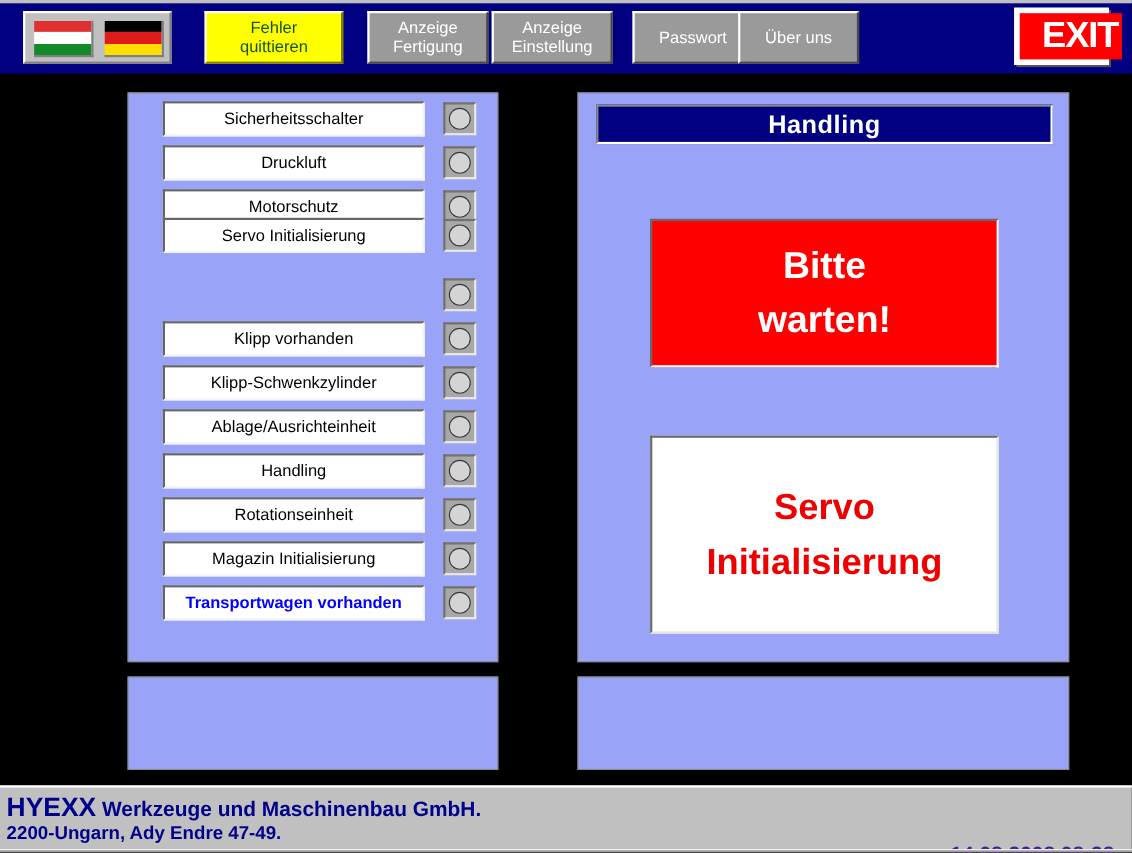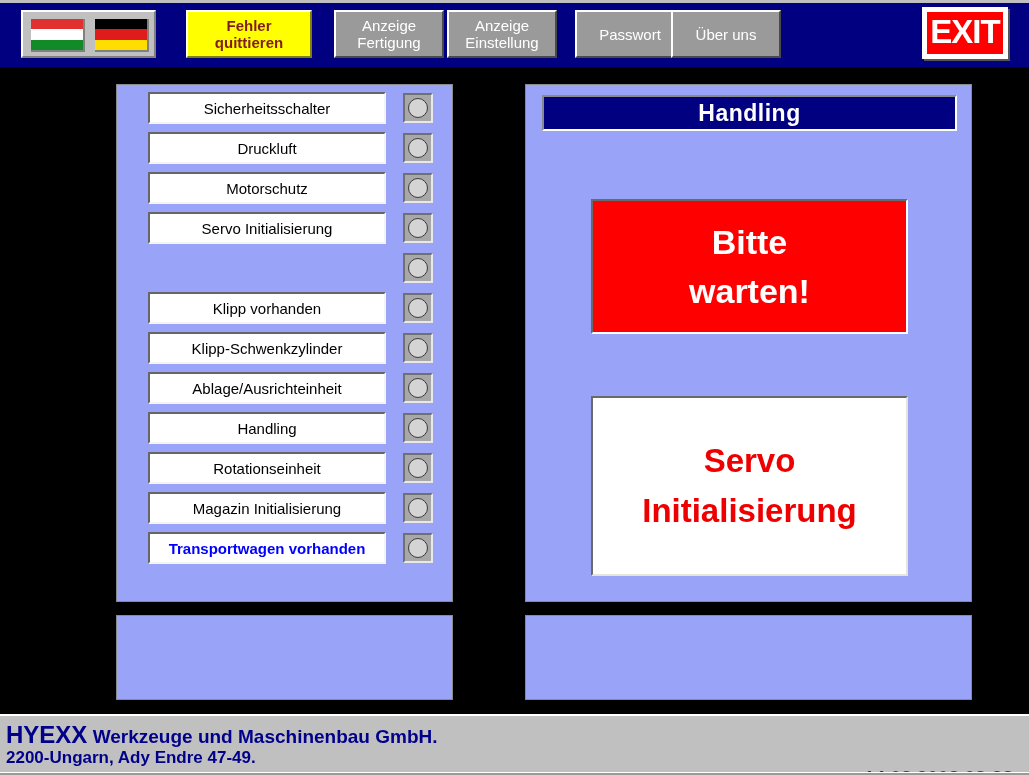--- a/index.html
+++ b/index.html
@@ -70,26 +70,25 @@
     line-height: 17px;
     display: flex;
     align-items: center;
     justify-content: center;
     text-align: center;
     cursor: pointer;
     white-space: pre-line;
   }
   .topbtn.alarm {
     background: #ffff00;
-    color: #7f1d1d;
+    color: #14532d;
     border-top-color: #ffffff;
     border-left-color: #ffffff;
     border-right-color: #808000;
     border-bottom-color: #808000;
-    font-weight: bold;
   }
   #btn-ack   { left: 186px; width: 126px; }
   #btn-prod  { left: 334px; width: 110px; }
   #btn-set   { left: 447px; width: 110px; }
   #btn-pass  { left: 575px; width: 110px; }
   #btn-about { left: 671px; width: 110px; }
   #btn-serv  { left: 783px; width: 110px; }
 
   
   #btn-exit {
@@ -106,20 +105,21 @@
   #btn-exit .exit-inner {
     width: 100%; height: 100%;
     background: #ff0000;
     color: #ffffff;
     font-weight: bold;
     font-size: 33px;
     line-height: 40px;
     letter-spacing: -1px;
     text-align: center;
     font-family: "Liberation Sans", sans-serif;
+    padding-left: 17px;
   }
 
   
   #canvas {
     position: absolute;
     left: 0; top: 67px;
     width: 1029px; height: 647px;
     background: #000000;
     margin-left: 43px;
   }
@@ -343,21 +343,21 @@
         <div class="lamp">
           <div class="bulb"></div>
         </div>
       </div>
       <div class="status-row" style="top: 87px;">
         <div class="status-field">Motorschutz</div>
         <div class="lamp">
           <div class="bulb"></div>
         </div>
       </div>
-      <div class="status-row" style="top: 127px;">
+      <div class="status-row" style="top: 113px;">
         <div class="status-field">Servo Initialisierung</div>
         <div class="lamp">
           <div class="bulb"></div>
         </div>
       </div>
       <div class="status-row" style="top: 167px;">
         <div class="lamp">
           <div class="bulb"></div>
         </div>
       </div>

